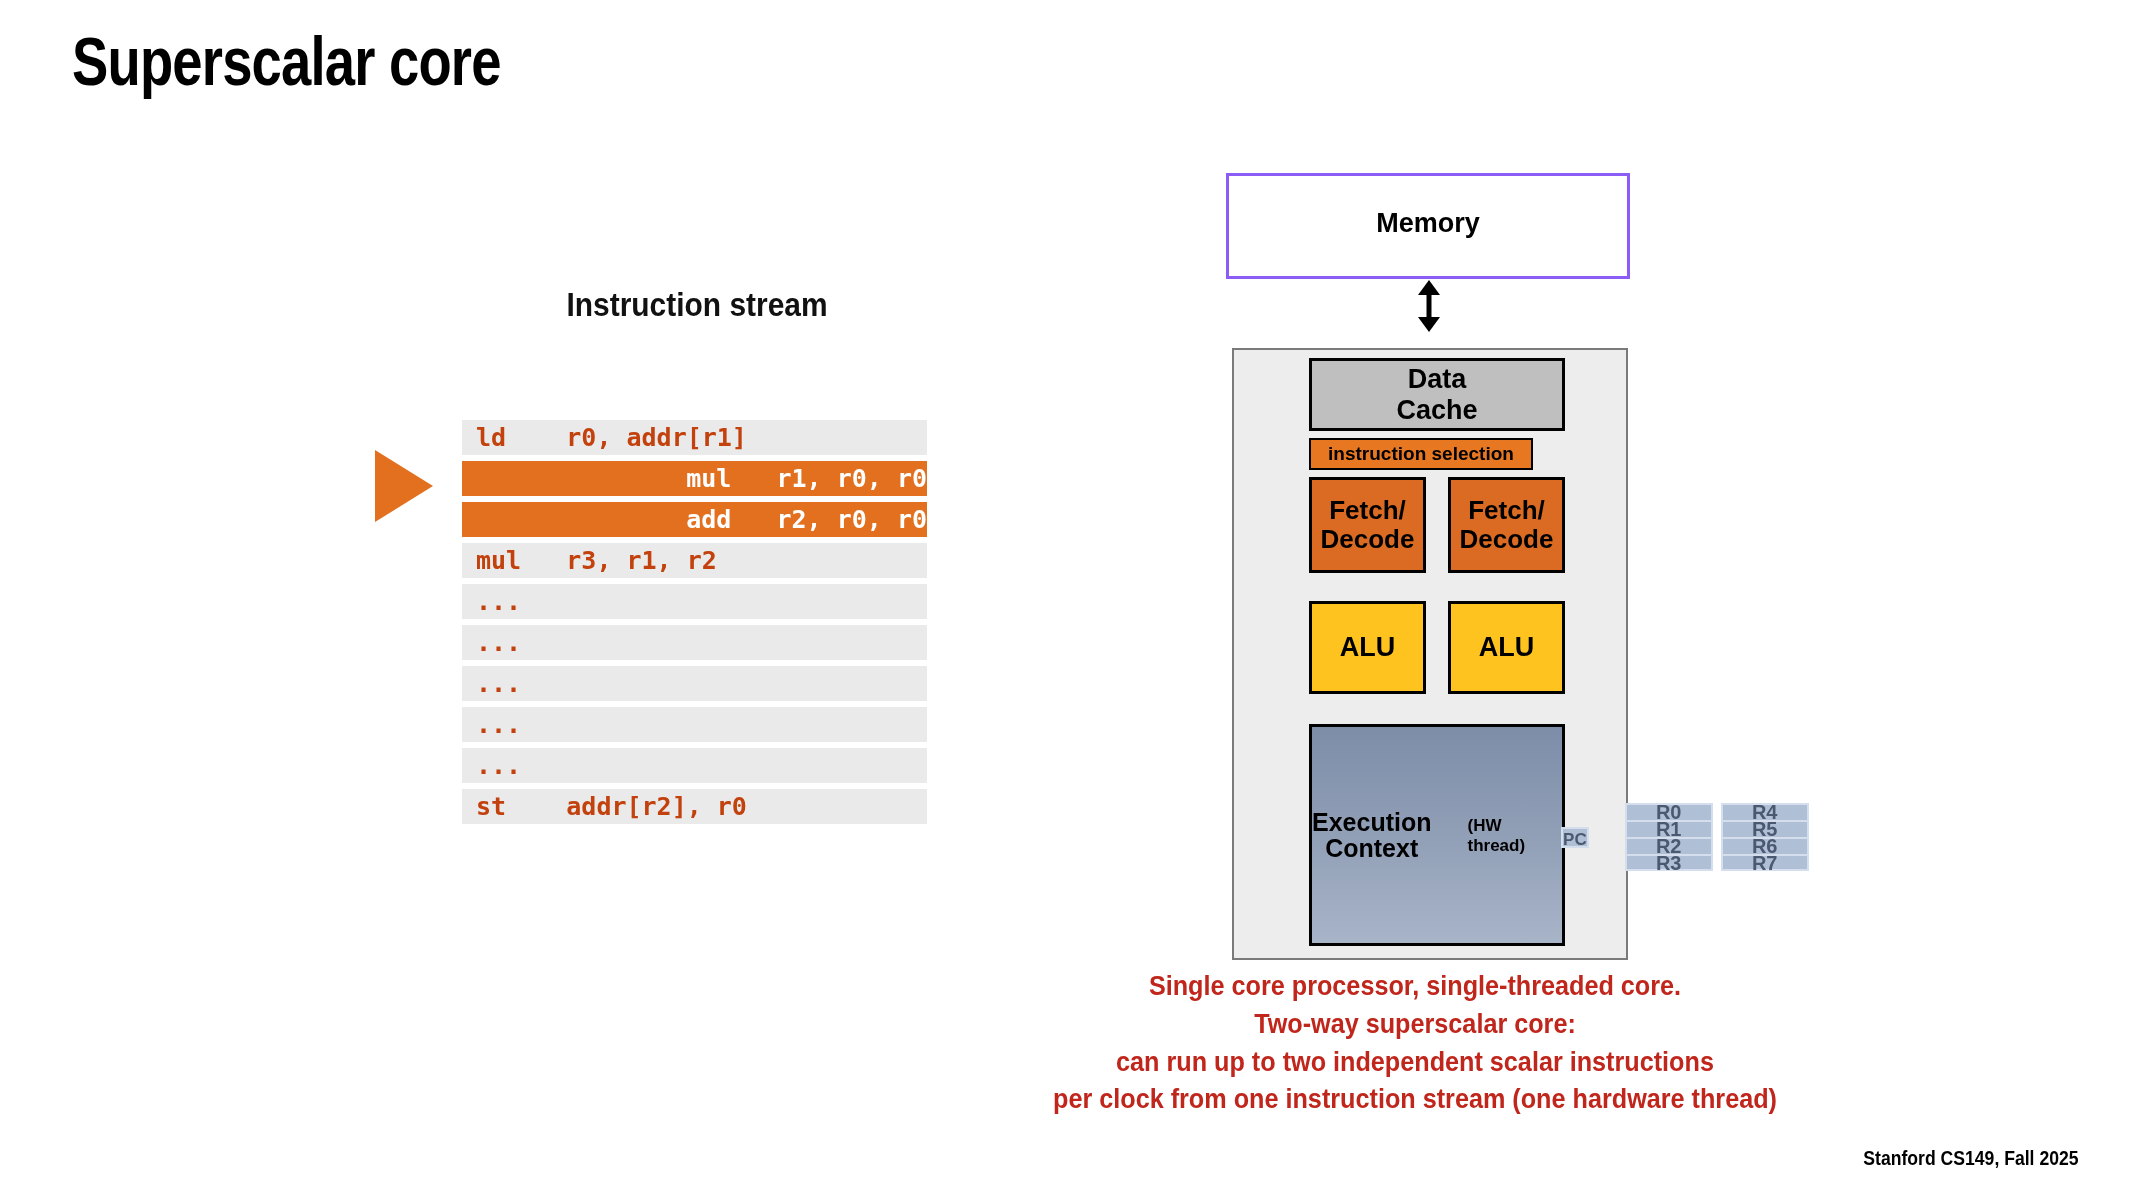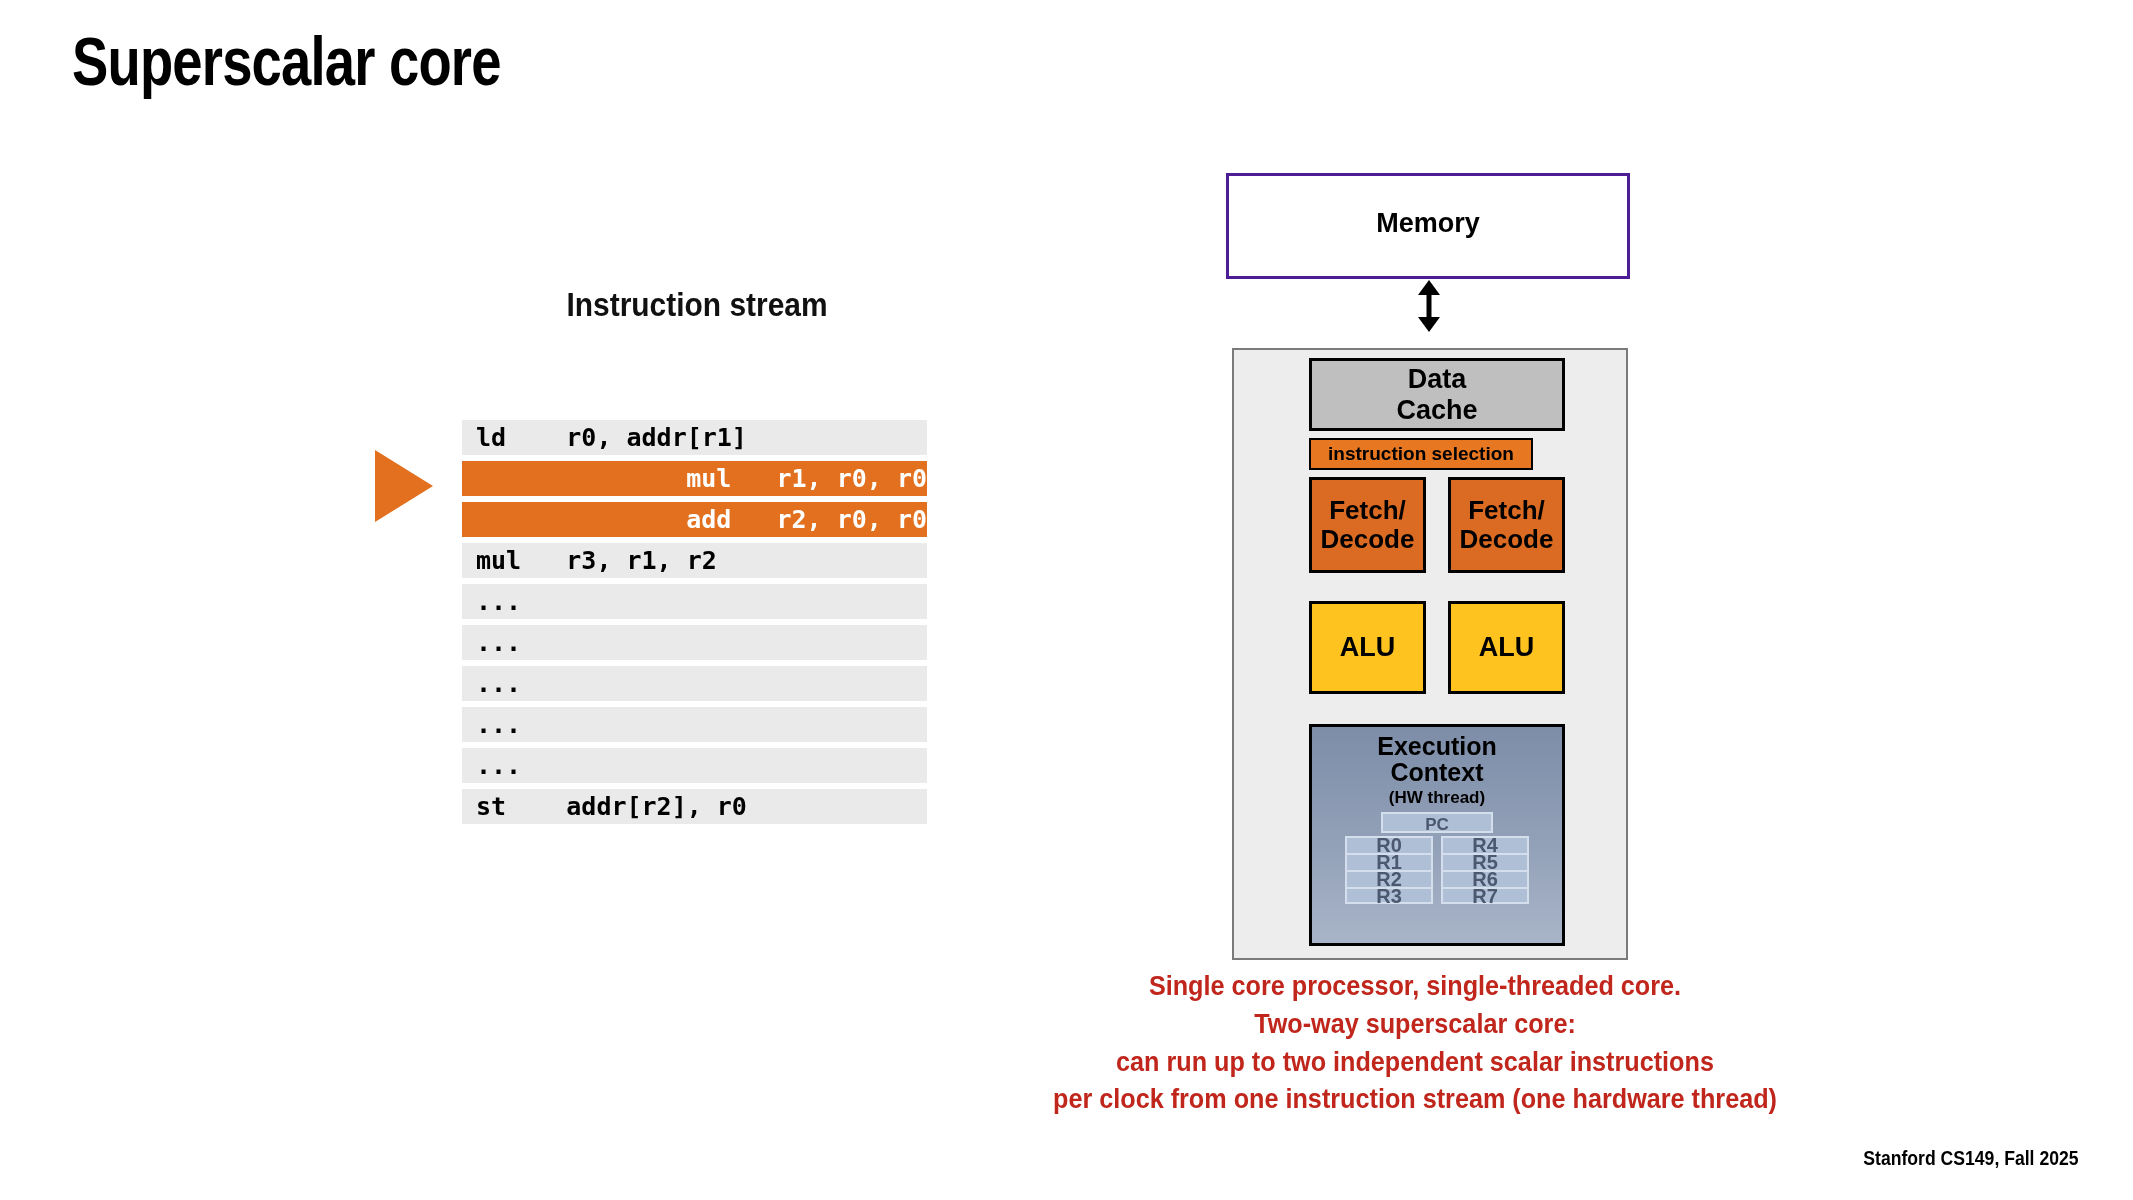--- a/index.html
+++ b/index.html
@@ -64,39 +64,39 @@
   }
   .instr-row {
     height: 35px;
     line-height: 35px;
     margin-bottom: 6px;
     padding-left: 14px;
     box-sizing: border-box;
     font-family: "DejaVu Sans Mono", monospace;
     font-size: 25px;
     font-weight: bold;
-    color: #000000;
+    color: #c2410c;
     background: #EAEAEA;
     white-space: pre;
     letter-spacing: 0px;
   }
   .instr-row.highlight {
     background: #E2701F;
     color: #ffffff;
     text-align: right;
   }
 
   
   #memory-box {
     position: absolute;
     left: 1226px;
     top: 173px;
     width: 404px;
     height: 106px;
-    border: 3px solid #4c1d95;
+    border: 3px solid #8b5cf6;
     box-sizing: border-box;
     background: #ffffff;
   }
   #memory-label {
     position: absolute;
     left: 0; right: 0;
     top: 32px;
     text-align: center;
     font-size: 27px;
     font-weight: bold;
@@ -189,23 +189,24 @@
   #exec-context {
     position: absolute;
     left: 75px;
     top: 374px;
     width: 256px;
     height: 222px;
     box-sizing: border-box;
     border: 3px solid #000000;
     background: linear-gradient(180deg, #7D8DA8 0%, #93A1B8 55%, #A8B4C8 100%);
     display: flex;
-    flex-direction: column;
+    flex-direction: row;
     align-items: center;
-    padding-top: 6px;
+    padding-top: 0;
+    gap: 36px;
   }
   #exec-title {
     font-size: 25px;
     font-weight: bold;
     color: #000000;
     line-height: 1.05;
     text-align: center;
   }
   #exec-subtitle {
     font-size: 17px;

